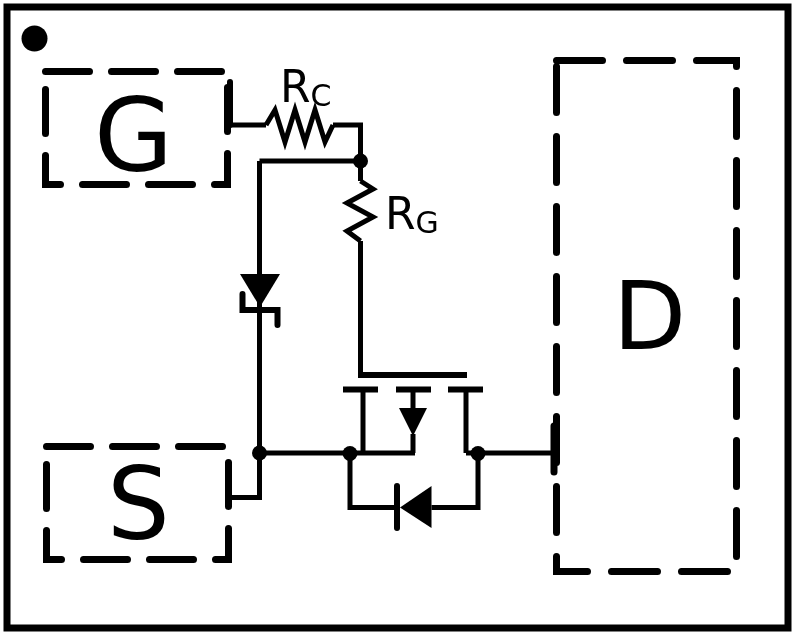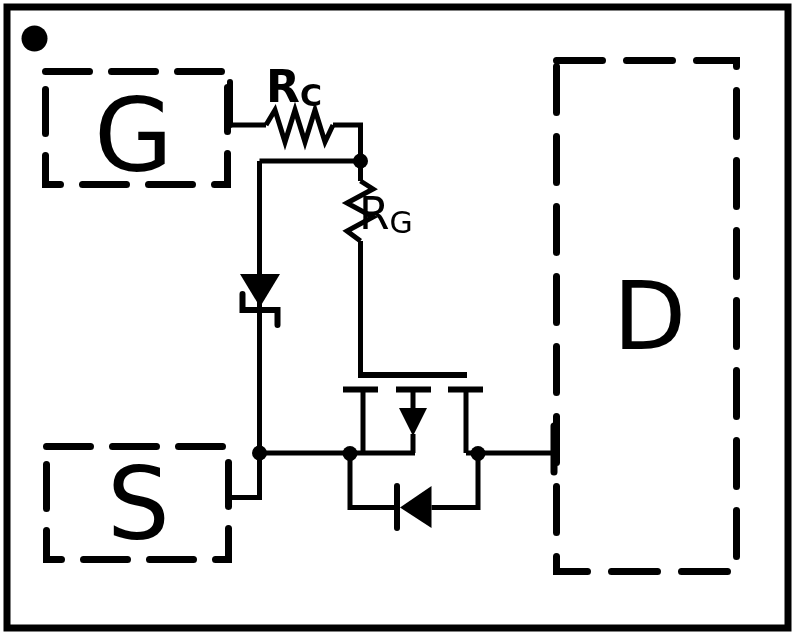--- a/index.html
+++ b/index.html
@@ -16,22 +16,22 @@
     color:#000;
     line-height:1;
     white-space:nowrap;
     font-family:"DejaVu Sans","Liberation Sans",sans-serif;
   }
   #lbl-g{left:94px;top:85px;font-size:102px;}
   #lbl-s{left:107px;top:455px;font-size:99px;}
   #lbl-d{left:613px;top:269px;font-size:95px;}
   .rlabel{font-size:44px;}
   .rlabel .sub{font-size:30px;position:relative;top:4px;}
-  #lbl-rc{left:266px;top:65px;font-weight:bold;}
-  #lbl-rg{left:359px;top:192px;}
+  #lbl-rc{left:280px;top:65px;}
+  #lbl-rg{left:385px;top:192px;}
 </style>
 </head>
 <body>
 
 <div class="canvas">
 
   <svg width="795" height="635" viewBox="0 0 795 635">
 
     <rect x="7" y="7" width="781" height="621" fill="none" stroke="#000" stroke-width="7"></rect>
     <circle cx="34.5" cy="38.5" r="13" fill="#000"></circle>

